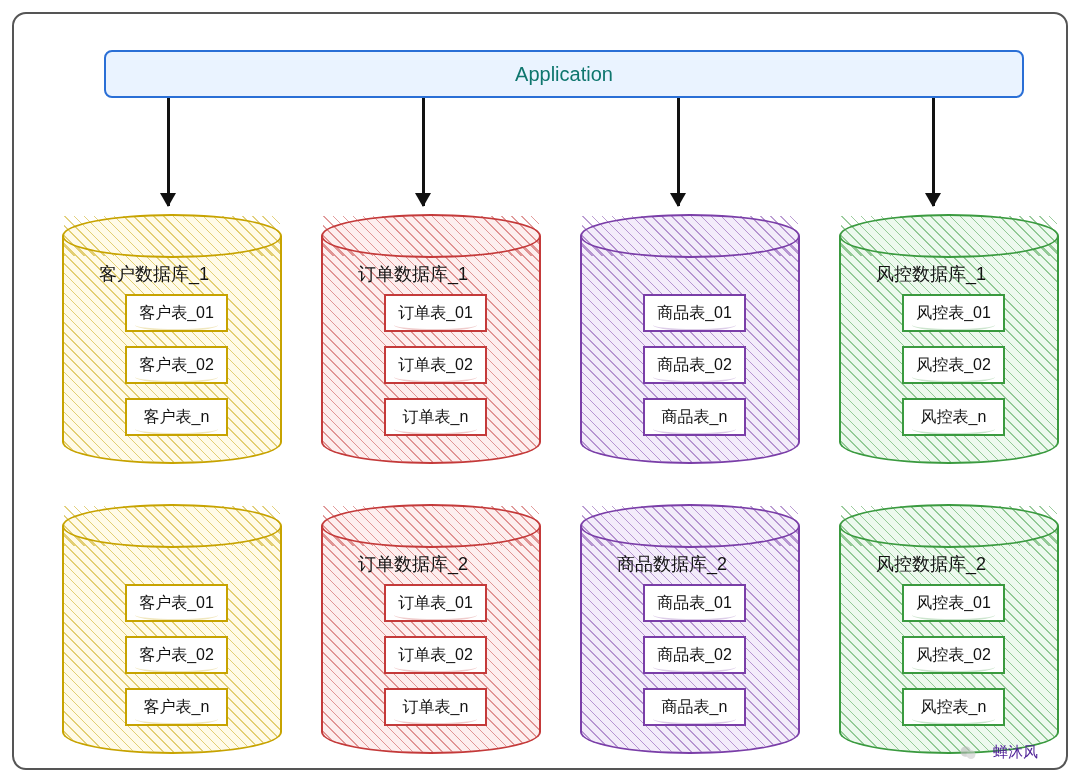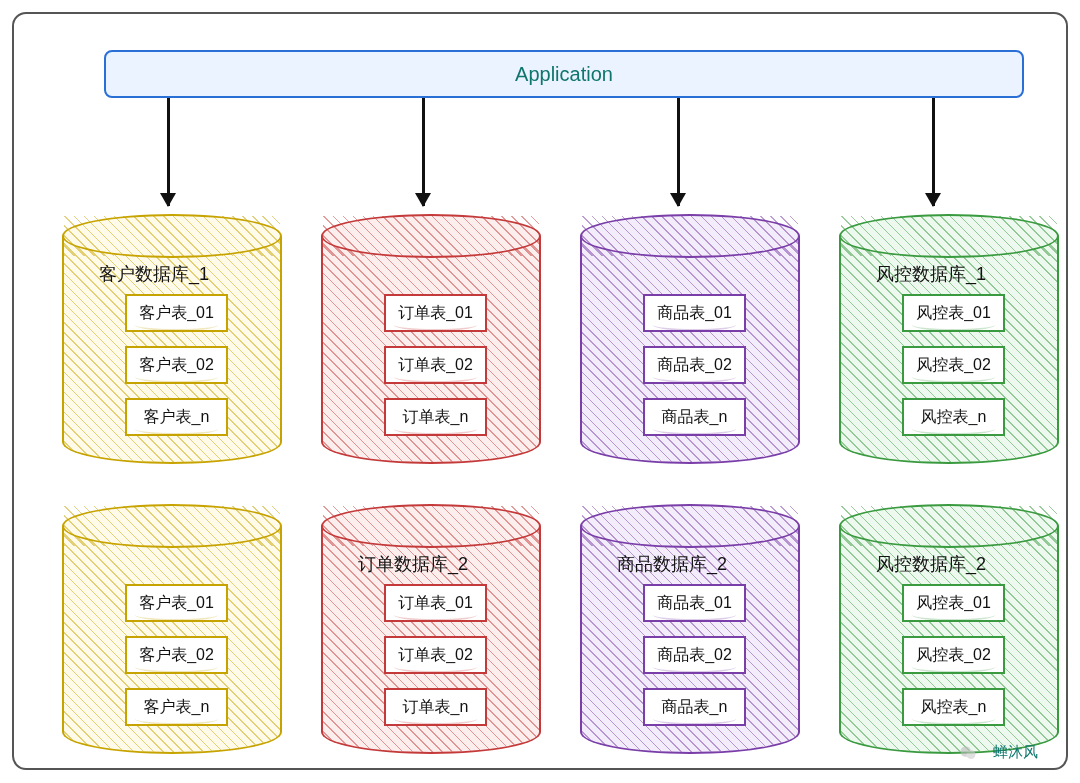--- a/index.html
+++ b/index.html
@@ -130,21 +130,21 @@
   .c-yellow { --c:#c7a300; --fill:#fffbe8; --hatch:#c7a300; }
   .c-red    { --c:#c43a3a; --fill:#fdeeee; --hatch:#c43a3a; }
   .c-purple { --c:#7a3ea8; --fill:#f3ecfa; --hatch:#7a3ea8; }
   .c-green  { --c:#3a9a3f; --fill:#edf9ee; --hatch:#3a9a3f; }
 
   .watermark {
     position: absolute;
     bottom: 6px; right: 28px;
     font-family: "SimSun", serif;
     font-size: 15px;
-    color: #0f766e;
+    color: #4c1d95;
     display: flex;
     align-items: center;
     gap: 16px;
   }
   .watermark svg { opacity: .6; }
 </style>
 </head>
 <body>
 
 <div class="frame">
@@ -167,20 +167,21 @@
         <div class="db-label">客户数据库_1</div>
         <div class="tables">
           <div class="table-box">客户表_01</div>
           <div class="table-box">客户表_02</div>
           <div class="table-box">客户表_n</div>
         </div>
       </div>
       <div class="db c-red">
         <div class="db-body hatch"></div>
         <div class="db-top hatch"></div>
+        <div class="db-label">订单数据库_1</div>
         <div class="tables">
           <div class="table-box">订单表_01</div>
           <div class="table-box">订单表_02</div>
           <div class="table-box">订单表_n</div>
         </div>
       </div>
       <div class="db c-purple">
         <div class="db-body hatch"></div>
         <div class="db-top hatch"></div>
         <div class="tables">

